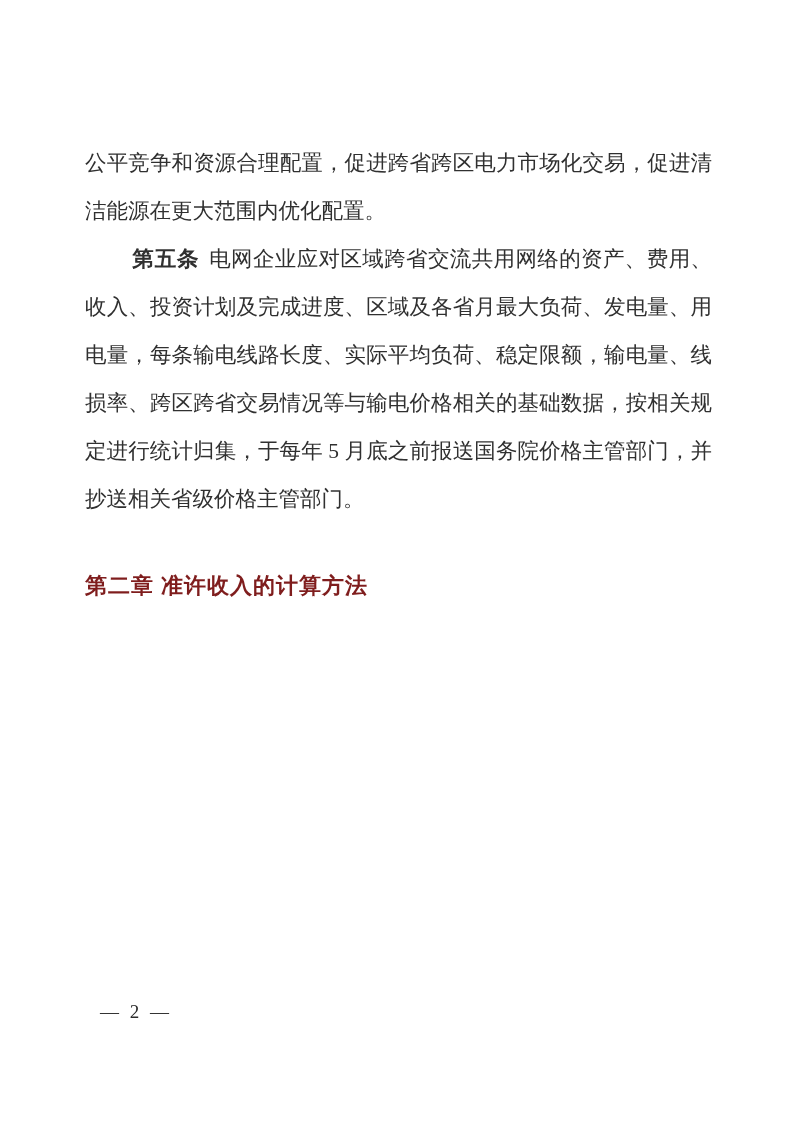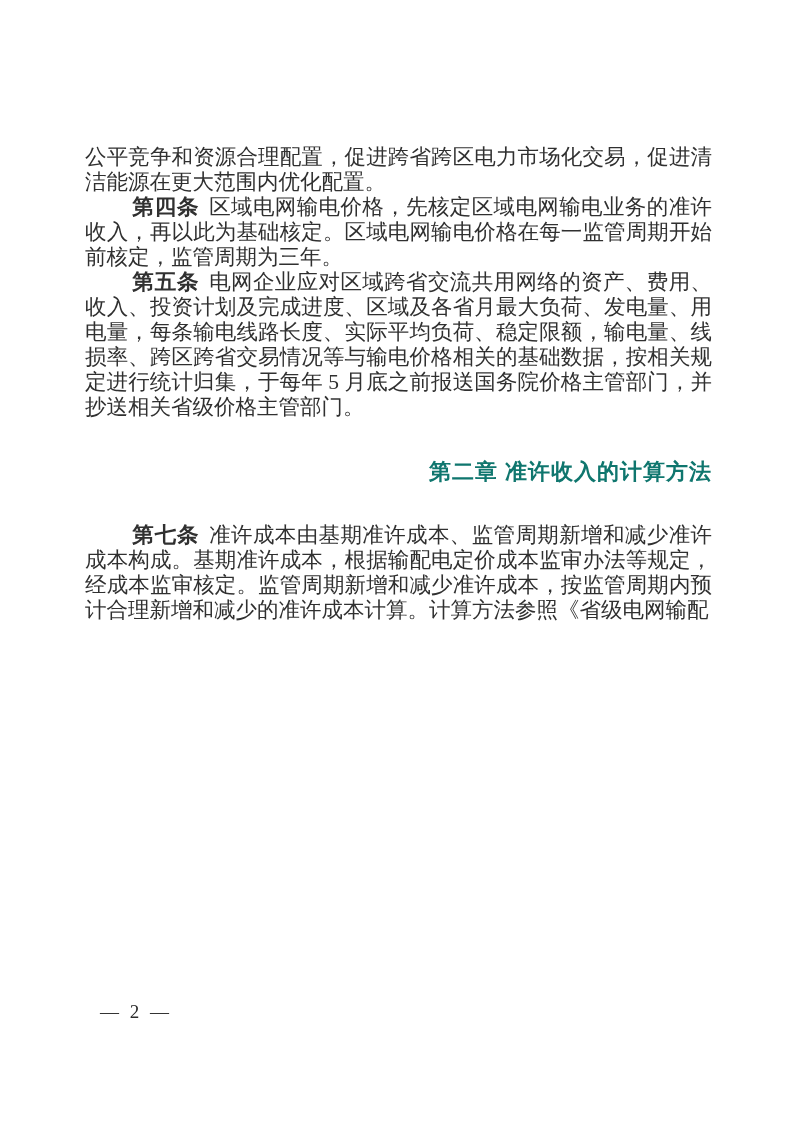--- a/index.html
+++ b/index.html
@@ -11,24 +11,24 @@
     position: relative;
     width: 794px;
     height: 1123px;
     background: #ffffff;
     overflow: hidden;
     font-family: "Liberation Serif", "DejaVu Serif", serif;
   }
   .content {
     position: absolute;
     left: 85px;
-    top: 145px;
+    top: 139px;
     width: 627px;
     font-size: 21.5px;
-    line-height: 25px;
+    line-height: 48px;
     color: #303030;
     text-align: justify;
     text-justify: inter-character;
   }
   .content p {
     margin: 0;
     padding: 0;
   }
   .para {
     text-indent: 2.2em;
@@ -36,29 +36,29 @@
   .no-indent {
     text-indent: 0;
   }
   .article-label {
     font-weight: bold;
     font-family: "Liberation Sans", "DejaVu Sans", sans-serif;
     margin-right: 0.45em;
     letter-spacing: 0.5px;
   }
   .chapter-heading {
-    text-align: right;
+    text-align: left;
     text-indent: 0;
     font-weight: bold;
     font-family: "Liberation Sans", "DejaVu Sans", sans-serif;
     font-size: 22px;
     letter-spacing: 1px;
     margin-top: 39px !important;
     margin-bottom: 39px !important;
-    color: #0f766e;
+    color: #7f1d1d;
   }
   .footer {
     position: absolute;
     left: 100px;
     top: 1001px;
     font-size: 19px;
     letter-spacing: 3px;
     color: #2b2b2b;
     font-family: "Liberation Serif", "DejaVu Serif", serif;
   }
@@ -66,26 +66,24 @@
 </head>
 <body>
 
 <div class="page">
 
   <div class="content">
 
     <p class="no-indent"><span>公平竞争和资源合理配置，促进跨省跨区电力市场化交易，促进清洁能源在更大范围内优化配置。</span></p>
 
 
-    <p class="para"><span class="article-label">第四条</span><span>区域电网输电价格，先核定区域电网输电业务的准许收入，再以此为基础核定。区域电网输电价格在每一监管周期开始前核定，监管周期为三年。</span></p>
 
     <p class="para"><span class="article-label">第五条</span><span>电网企业应对区域跨省交流共用网络的资产、费用、收入、投资计划及完成进度、区域及各省月最大负荷、发电量、用电量，每条输电线路长度、实际平均负荷、稳定限额，输电量、线损率、跨区跨省交易情况等与输电价格相关的基础数据，按相关规定进行统计归集，于每年 5 月底之前报送国务院价格主管部门，并抄送相关省级价格主管部门。</span></p>
 
     <p class="chapter-heading">第二章  准许收入的计算方法</p>
 
 
-    <p class="para"><span class="article-label">第七条</span><span>准许成本由基期准许成本、监管周期新增和减少准许成本构成。基期准许成本，根据输配电定价成本监审办法等规定，经成本监审核定。监管周期新增和减少准许成本，按监管周期内预计合理新增和减少的准许成本计算。计算方法参照《省级电网输配</span></p>
 
   </div>
 
   <div class="footer">— 2 —</div>
 
 </div>
 
 </body></html>

